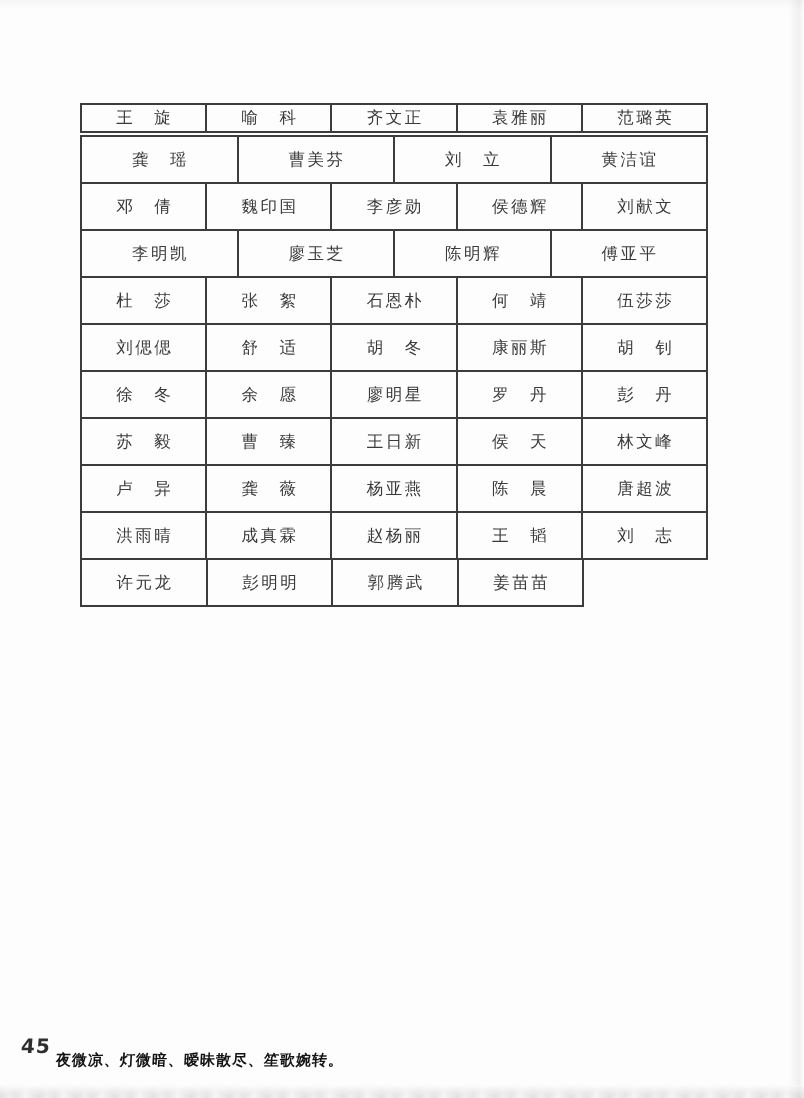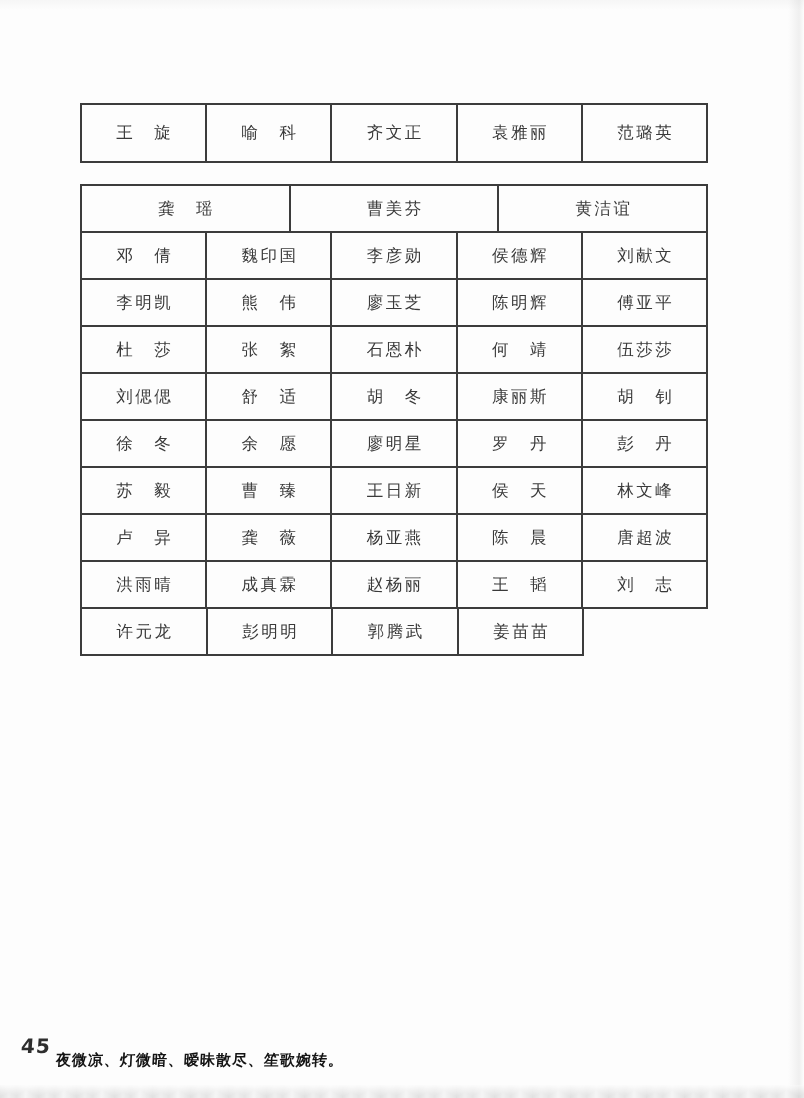--- a/index.html
+++ b/index.html
@@ -17,27 +17,27 @@
   }
   
   .names-table{
     position:absolute;left:80px;top:103px;width:628px;
     color:var(--ink-color);
   }
   .hdr-row{
     display:flex;
     box-sizing:border-box;
     border:2px solid var(--border-color);
-    height:60px;
+    height:30px;
   }
   .hdr-row .cell{border-bottom:none;}
   .hdr-row .cell:last-child{border-right:none;}
   .tbl-body{
     box-sizing:border-box;
-    margin-top:21px;
+    margin-top:2px;
     border-top:2px solid var(--border-color);
     border-left:2px solid var(--border-color);
   }
   .row{display:flex;height:47px;}
   .cell{
     flex:1 1 0;
     box-sizing:border-box;
     display:flex;align-items:center;justify-content:center;
     border-right:2px solid var(--border-color);
     border-bottom:2px solid var(--border-color);
@@ -98,32 +98,32 @@
         <div class="cell">王　旋</div>
         <div class="cell">喻　科</div>
         <div class="cell">齐文正</div>
         <div class="cell">袁雅丽</div>
         <div class="cell">范璐英</div>
       </div>
     <div class="tbl-body">
         <div class="row">
           <div class="cell">龚　瑶</div>
           <div class="cell">曹美芬</div>
+          <div class="cell">刘　立</div>
           <div class="cell">黄洁谊</div>
         </div>
         <div class="row">
           <div class="cell">邓　倩</div>
           <div class="cell">魏印国</div>
           <div class="cell">李彦勋</div>
           <div class="cell">侯德辉</div>
           <div class="cell">刘献文</div>
         </div>
         <div class="row">
           <div class="cell">李明凯</div>
-          <div class="cell">熊　伟</div>
           <div class="cell">廖玉芝</div>
           <div class="cell">陈明辉</div>
           <div class="cell">傅亚平</div>
         </div>
         <div class="row">
           <div class="cell">杜　莎</div>
           <div class="cell">张　絮</div>
           <div class="cell">石恩朴</div>
           <div class="cell">何　靖</div>
           <div class="cell">伍莎莎</div>

